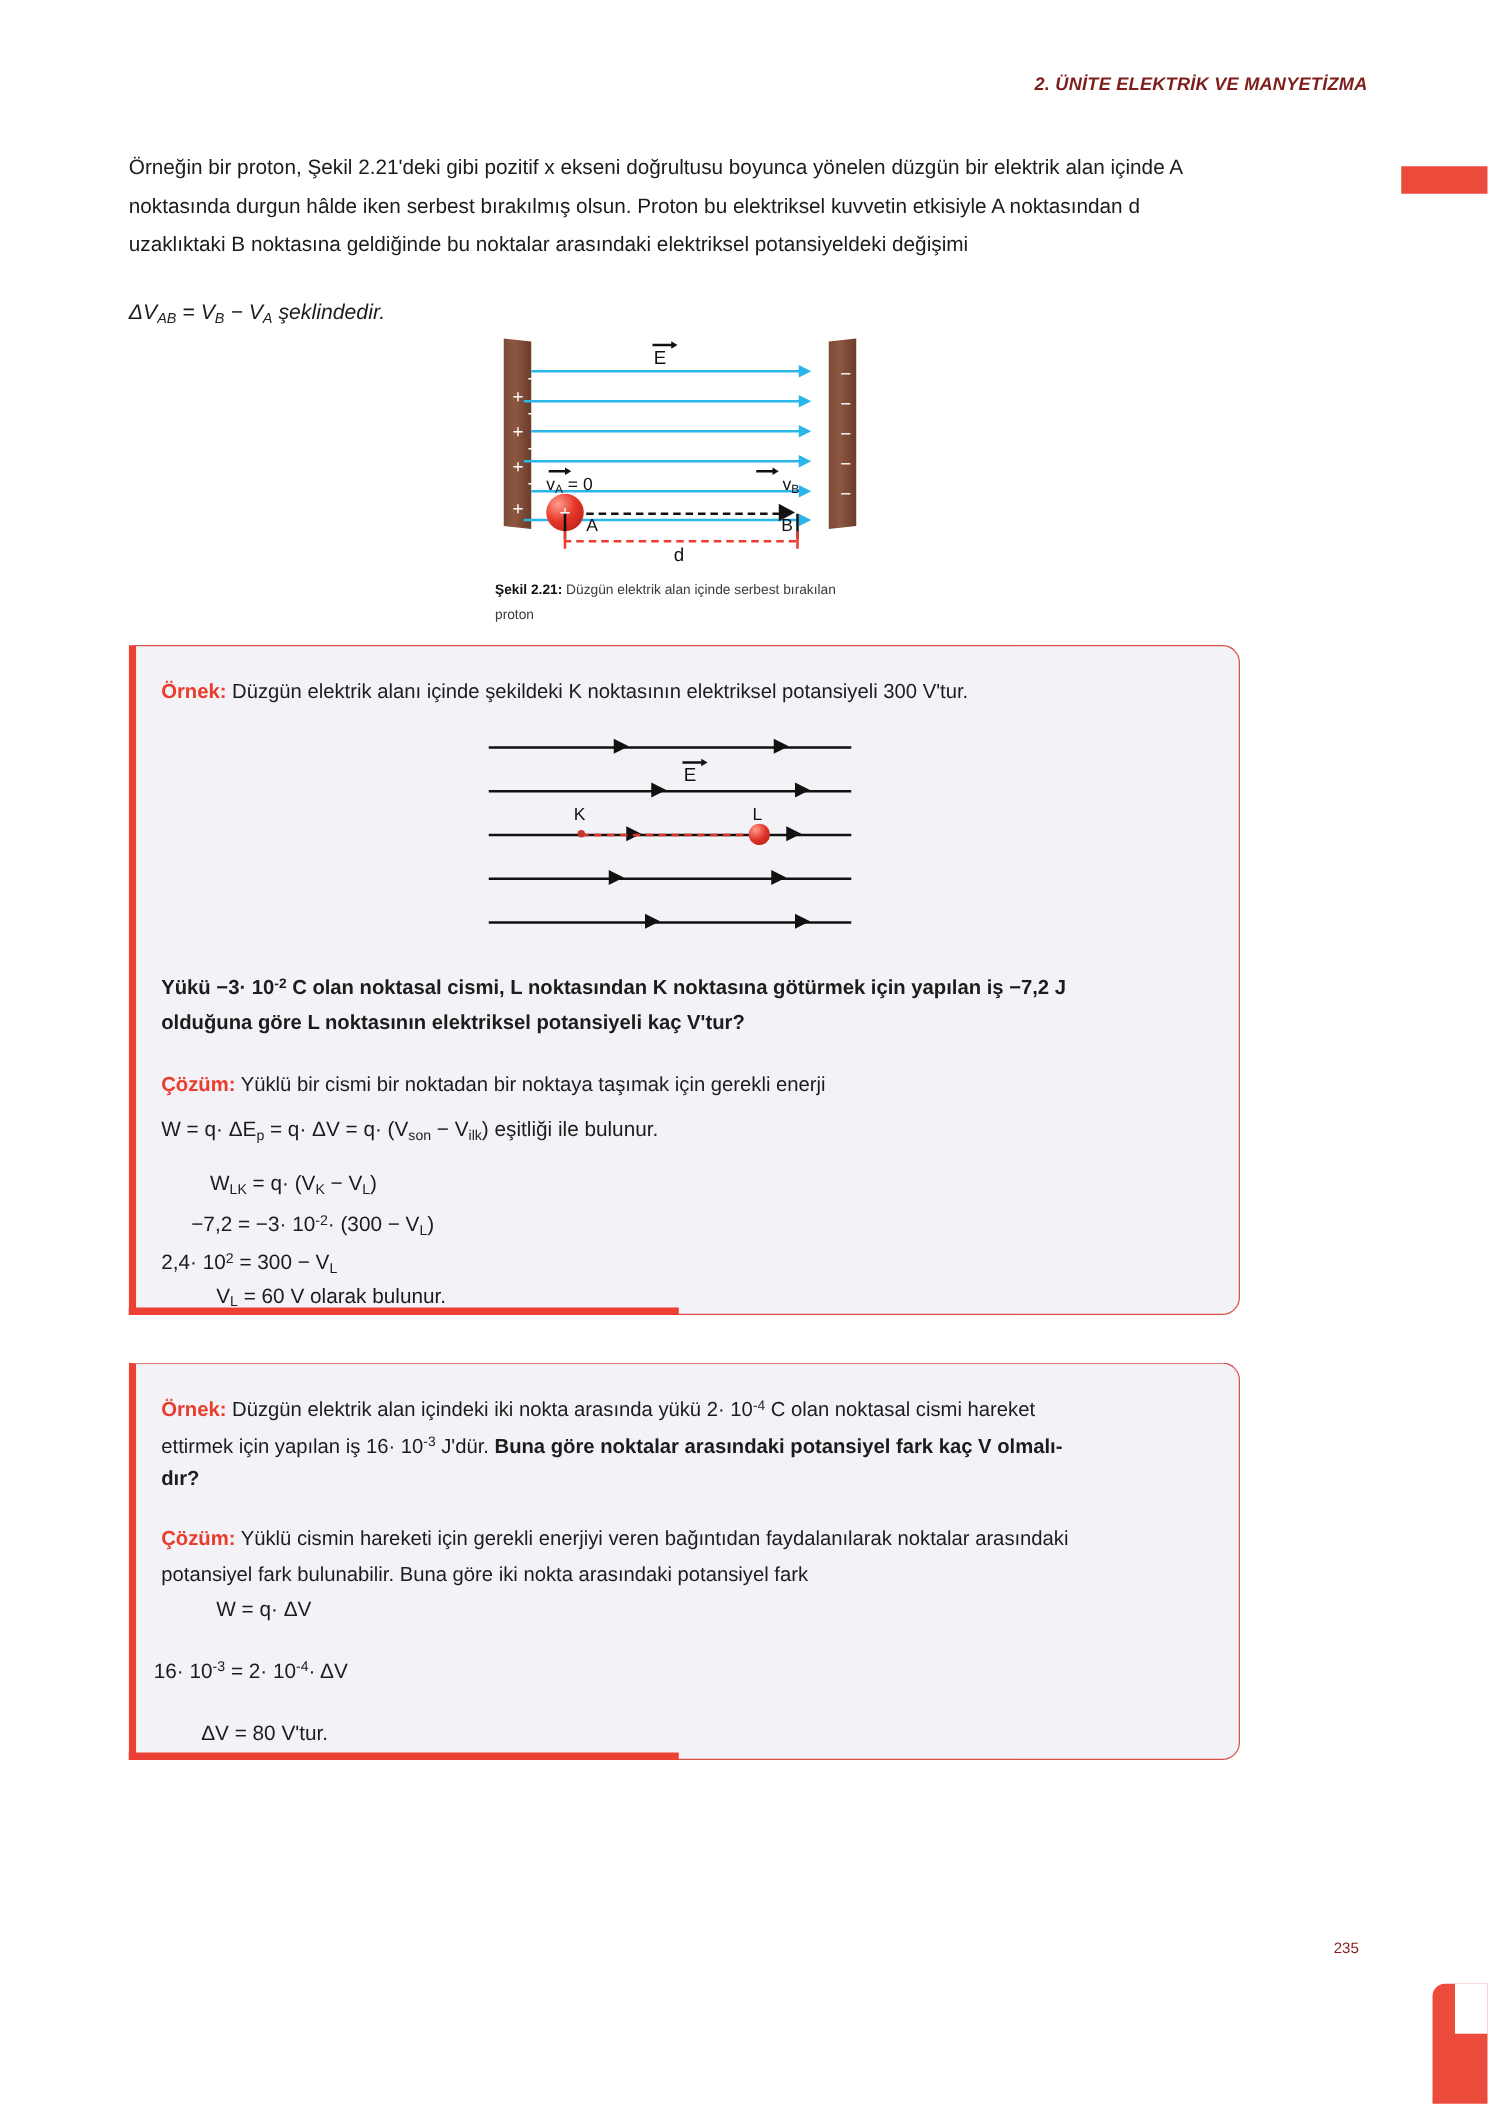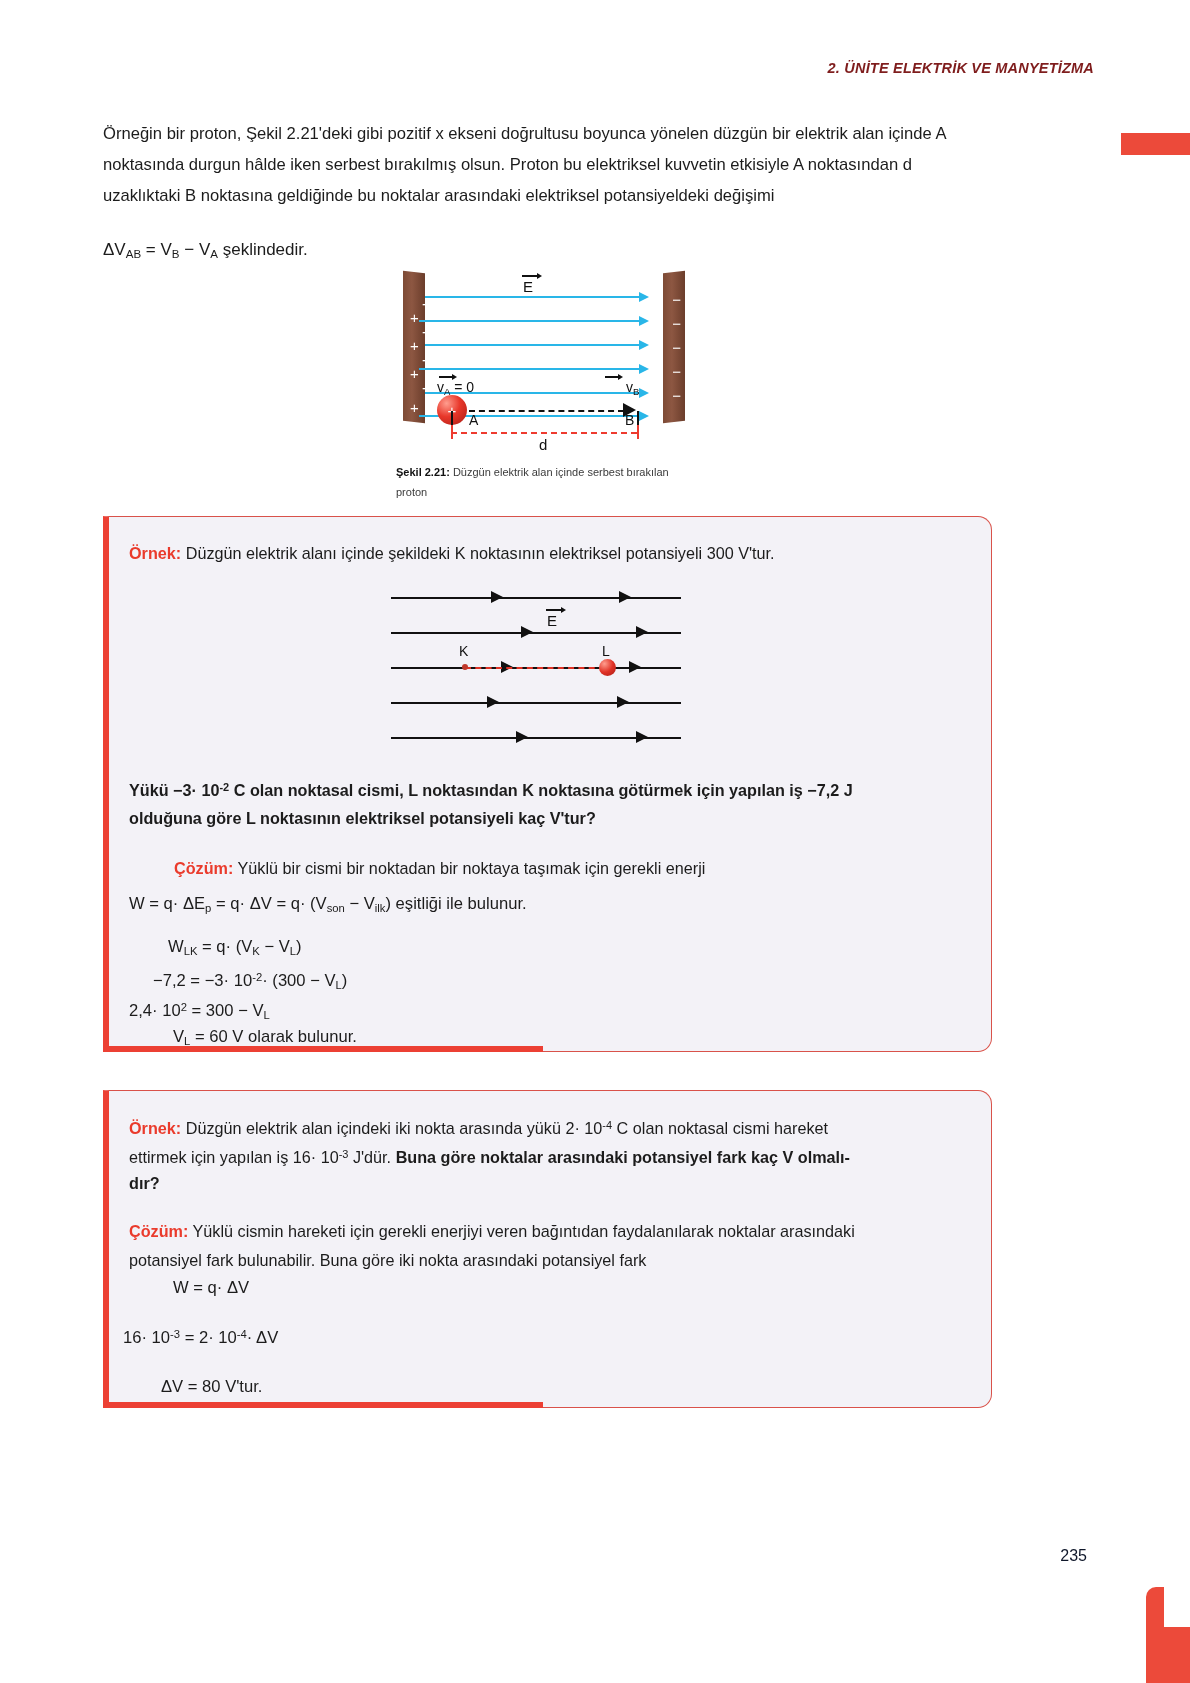--- a/index.html
+++ b/index.html
@@ -33,21 +33,21 @@
     width:26px;height:40px;background:#ffffff;
   }
 
   
   .content{position:absolute;left:103px;top:118px;width:889px;}
   p.body{
     margin:0;font-size:16.6px;line-height:31px;color:#1c1c1c;
     text-align:left;
   }
   .formula-line{
-    margin-top:26px;font-size:17px;line-height:26px;color:#1c1c1c;
+    margin-top:26px;font-size:17px;line-height:26px;color:#1c1c1c;font-style:italic;
   }
   sub{font-size:.68em;vertical-align:-0.28em;}
   sup{font-size:.68em;vertical-align:0.46em;}
 
   
   .fig1-wrap{position:absolute;left:395px;top:272px;width:290px;height:175px;}
   .plate{
     position:absolute;top:0;width:22px;height:150px;
     background:linear-gradient(90deg,#7d4a35 0%,#8d5742 40%,#6b3d2b 100%);
   }
@@ -135,21 +135,21 @@
     position:absolute;width:6px;height:6px;border-radius:50%;background:#c0392b;
   }
   .ldot{
     position:absolute;width:17px;height:17px;border-radius:50%;
     background:radial-gradient(circle at 32% 28%,#ff9d8e 0%,#e03226 50%,#a81c14 100%);
   }
   .kl-dash{position:absolute;height:0;border-top:2px dashed #e03226;}
 
   .page-number{
     position:absolute;right:103px;bottom:118px;
-    font-size:16px;color:#0f172a;font-weight:400;
+    font-size:12px;color:#7f1d1d;font-weight:400;
   }
 </style>
 </head>
 <body>
 
 <div class="page">
 
   <div class="running-head">2. ÜNİTE   ELEKTRİK VE MANYETİZMA</div>
   <div class="head-tab"></div>
 
@@ -256,21 +256,21 @@
       <div class="lbl" style="left:68px;top:54px;">K</div>
       <div class="ldot" style="left:208px;top:70px;"></div>
       <div class="lbl" style="left:211px;top:54px;">L</div>
     </div>
 
     <p class="q-bold" style="position:absolute;left:20px;top:256px;width:840px;">
       <span>Yükü −3</span><span>· 10</span><sup>-2</sup><span> C olan noktasal cismi, L noktasından K noktasına götürmek için yapılan iş −7,2 J</span>
     </p>
     <p class="q-bold" style="position:absolute;left:20px;top:287px;width:840px;">olduğuna göre L noktasının elektriksel potansiyeli kaç V'tur?</p>
 
-    <p style="position:absolute;left:20px;top:337px;width:840px;margin-left:45px;">
+    <p style="position:absolute;left:20px;top:337px;width:840px;">
       <span class="cozum-label">Çözüm:</span><span> Yüklü bir cismi bir noktadan bir noktaya taşımak için gerekli enerji</span>
     </p>
 
     <div class="math" style="position:absolute;left:20px;top:372px;text-align:center;">
       <span>W = q</span><span>· ΔE</span><sub>p</sub><span> = q</span><span>· ΔV = q</span><span>· (V</span><sub>son</sub><span> − V</span><sub>ilk</sub><span>) eşitliği ile bulunur.</span>
     </div>
 
     <div class="math" style="position:absolute;left:59px;top:415px;">
       <span>W</span><sub>LK</sub><span> = q</span><span>· (V</span><sub>K</sub><span> − V</span><sub>L</sub><span>)</span>
     </div>

